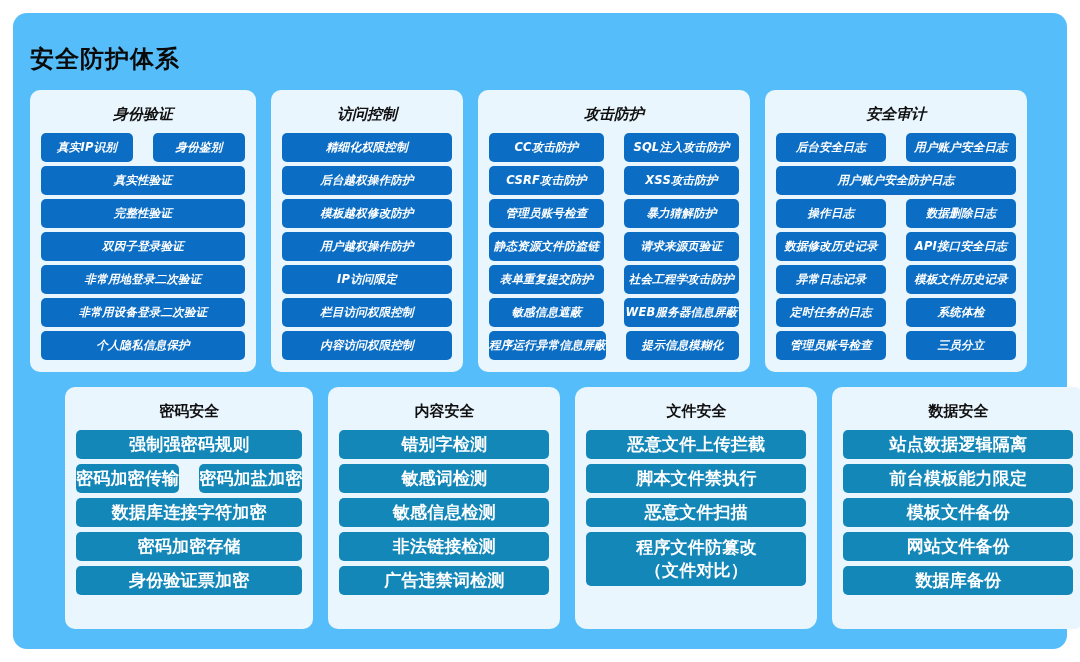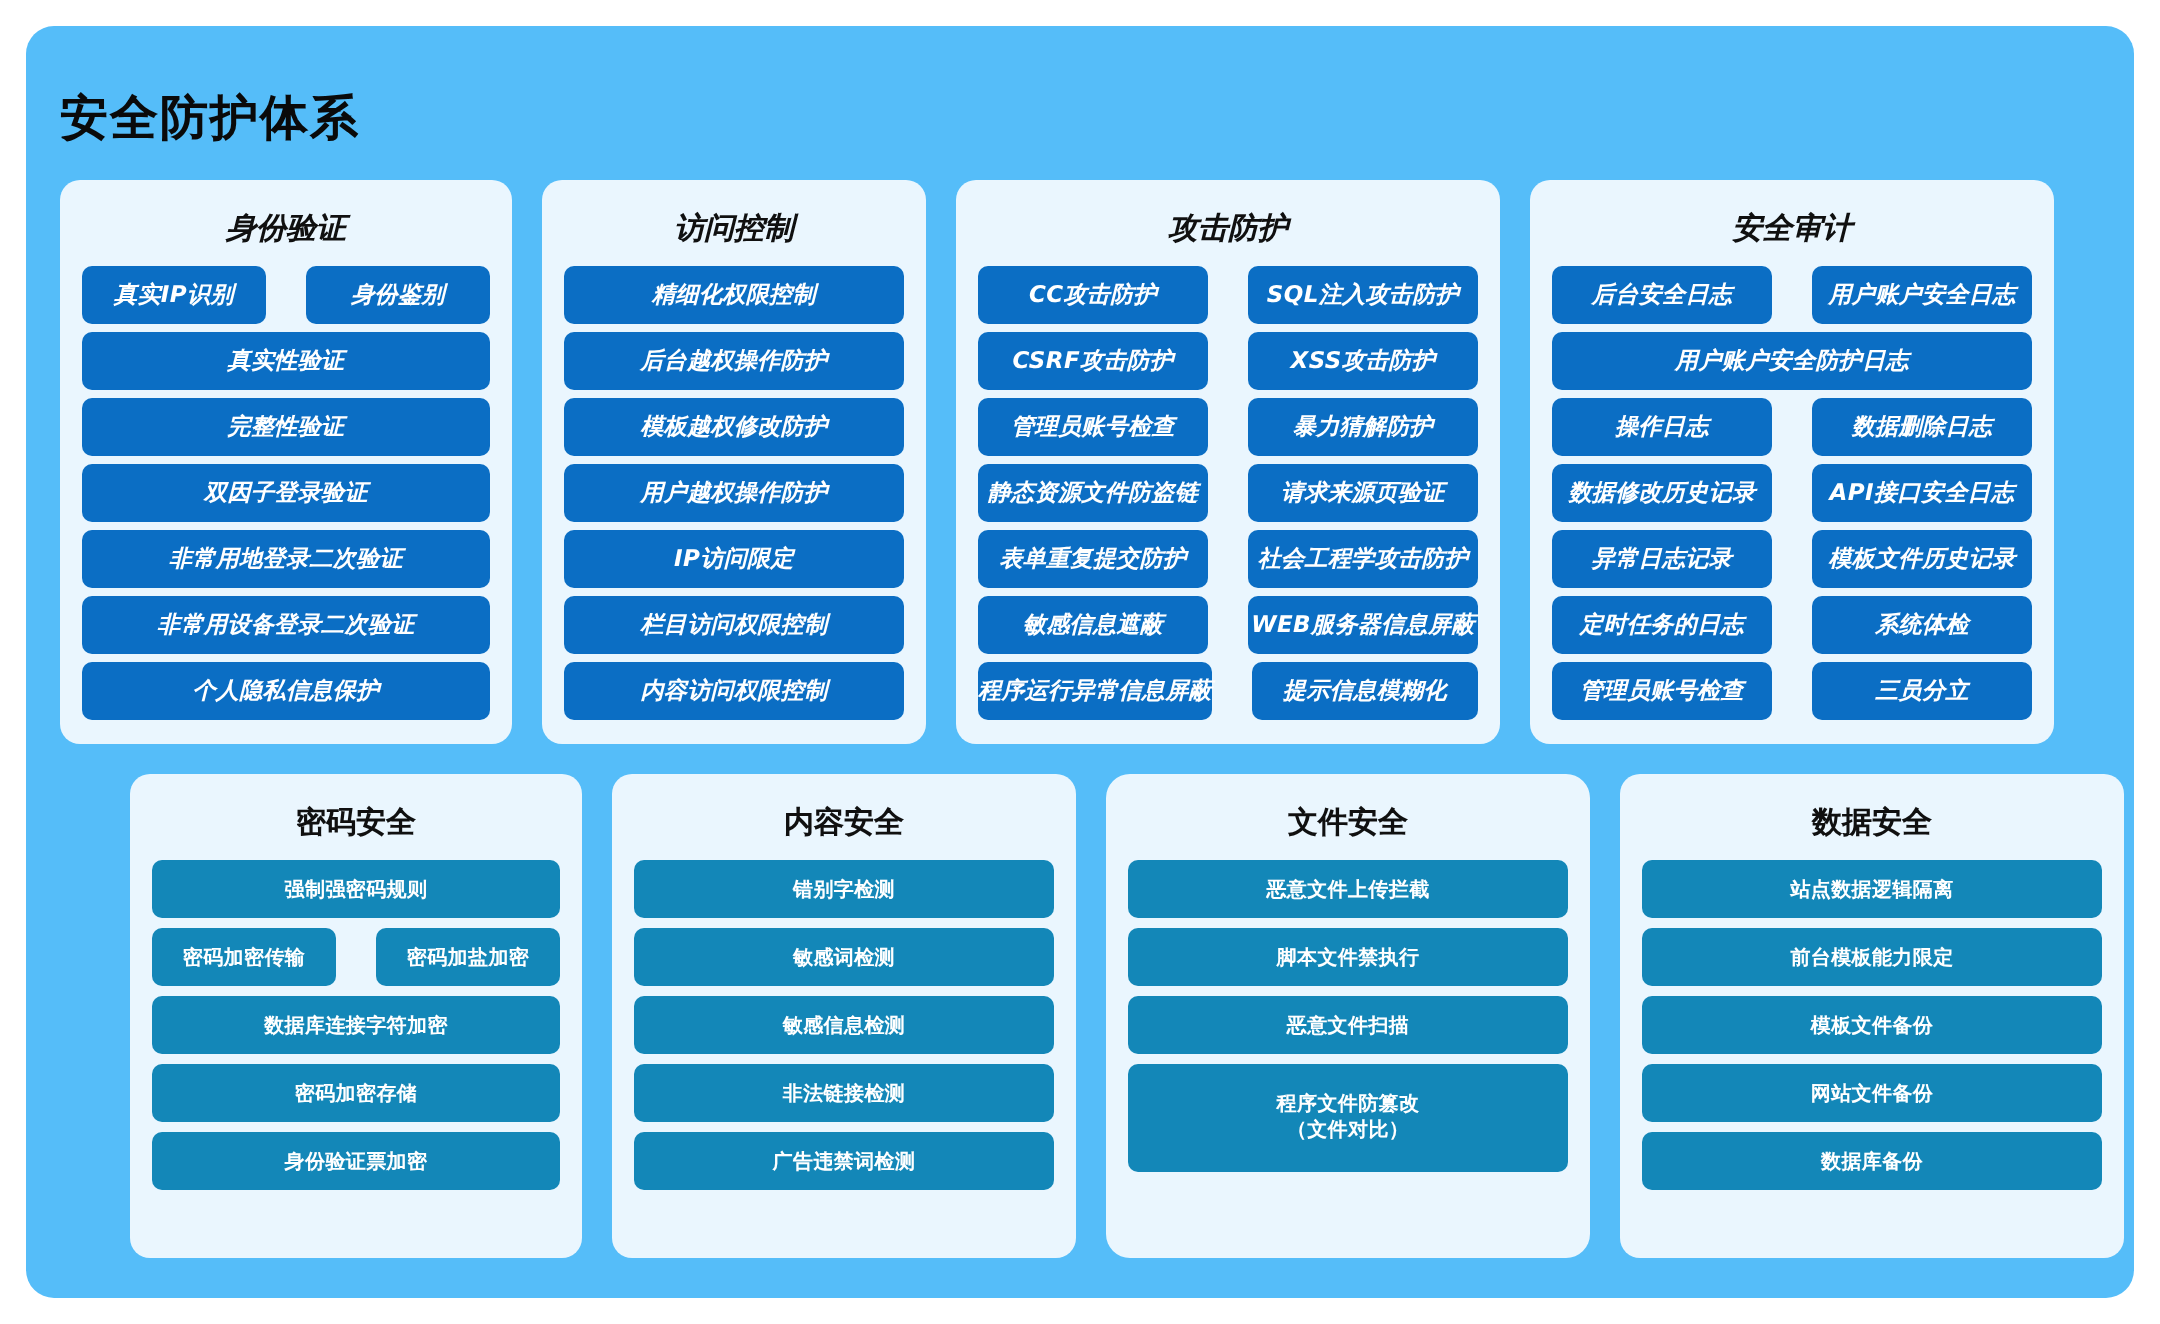--- a/index.html
+++ b/index.html
@@ -100,21 +100,21 @@
     white-space: nowrap;
     letter-spacing: 0.2px;
   }
 
   
   .card.teal .chips { gap: 5px; }
 
   .card.teal .chip {
     background: #1387b8;
     height: 29px;
-    font-size: 10px;
+    font-size: 17px;
     border-radius: 5px;
   }
 
   .card.teal .chip.tall {
     height: 54px;
     line-height: 1.35;
     white-space: normal;
   }
 </style>
 </head>

